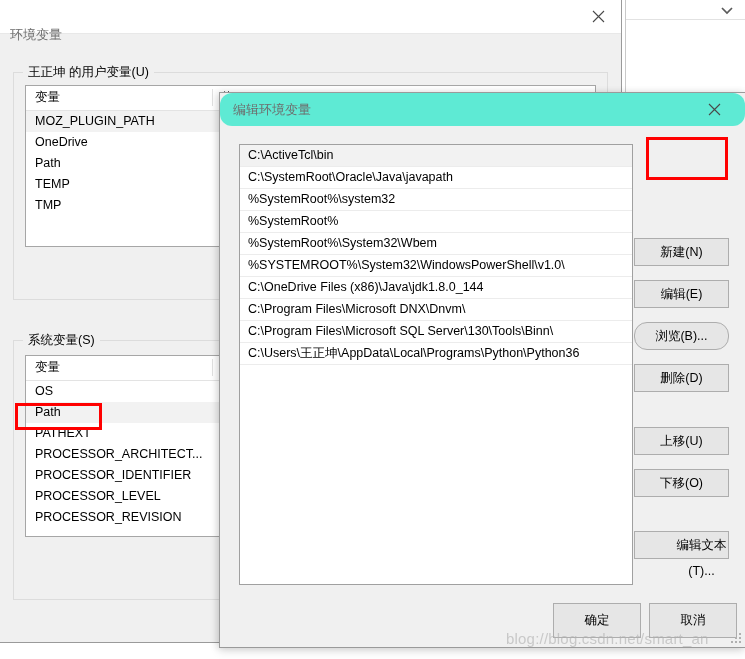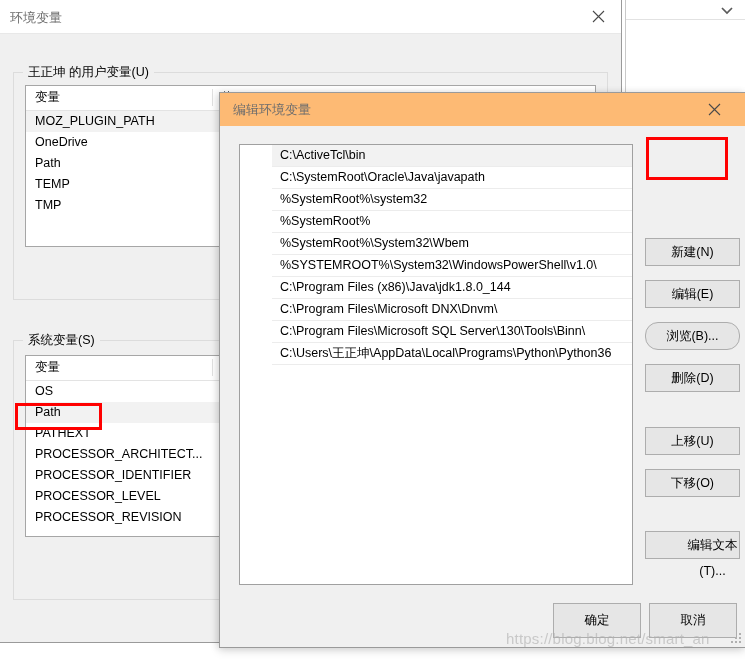--- a/index.html
+++ b/index.html
@@ -64,21 +64,21 @@
     left: 0; top: 0;
     width: 100%;
     height: 34px;
     background: #ffffff;
     border-bottom: 1px solid #e8e8e8;
     box-sizing: border-box;
   }
   .env-title {
     position: absolute;
     left: 10px;
-    top: 9px;
+    top: 26px;
     font-size: 13px;
     color: #6d6d6d;
   }
   .env-close {
     position: absolute;
     right: 0px;
     top: 0px;
     width: 46px;
     height: 32px;
     display: flex;
@@ -182,22 +182,23 @@
     border: 1px solid #9a9a9a;
     border-right: none;
     box-sizing: border-box;
     box-shadow: -2px 0 7px rgba(0,0,0,0.10), 0 3px 9px rgba(0,0,0,0.13);
   }
   .edit-titlebar {
     position: absolute;
     left: 0; top: 0;
     width: 100%;
     height: 33px;
-    background: #fdba74;
-    box-sizing: border-box;
+    background: #5eead4;
+    box-sizing: border-box;
+    border-radius: 12px;
   }
   .edit-title {
     position: absolute;
     left: 13px;
     top: 8px;
     font-size: 13px;
     color: #6d6d6d;
   }
   .edit-close {
     position: absolute;
@@ -224,39 +225,38 @@
     overflow: hidden;
   }
   .path-row {
     height: 21px;
     line-height: 21px;
     padding-left: 8px;
     font-size: 12.5px;
     border-bottom: 1px solid #ececec;
     white-space: nowrap;
     overflow: hidden;
-    margin-left: 32px;
   }
   .path-row.selected { background: #f2f2f2; }
 
   
   .btn {
     position: absolute;
     background: #e6e6e6;
     border: 1px solid #adadad;
     box-sizing: border-box;
     font-size: 12.5px;
     font-family: "Liberation Sans", "DejaVu Sans", sans-serif;
     color: #000;
     text-align: center;
     line-height: 26px;
     padding: 0;
     cursor: default;
   }
-  .side-btn { left: 425px; width: 95px; height: 28px; line-height: 26px; }
+  .side-btn { left: 414px; width: 95px; height: 28px; line-height: 26px; }
   .b-new    { top: 145px; }
   .b-edit   { top: 187px; }
   .b-browse { top: 229px; border-radius: 13px; }
   .b-del    { top: 271px; }
   .b-up     { top: 334px; }
   .b-down   { top: 376px; }
   .b-text   { top: 438px; padding-left: 40px; }
 
   
   .bot-btn { width: 88px; height: 35px; line-height: 25px; }
@@ -394,21 +394,21 @@
     </div>
   </div>
 
   <div class="path-list">
     <div class="path-row selected">C:\ActiveTcl\bin</div>
     <div class="path-row">C:\SystemRoot\Oracle\Java\javapath</div>
     <div class="path-row">%SystemRoot%\system32</div>
     <div class="path-row">%SystemRoot%</div>
     <div class="path-row">%SystemRoot%\System32\Wbem</div>
     <div class="path-row">%SYSTEMROOT%\System32\WindowsPowerShell\v1.0\</div>
-    <div class="path-row">C:\Program Files (x86)\Java\jdk1.8.0_144</div>
+    <div class="path-row">C:\OneDrive Files (x86)\Java\jdk1.8.0_144</div>
     <div class="path-row">C:\Program Files\Microsoft DNX\Dnvm\</div>
     <div class="path-row">C:\Program Files\Microsoft SQL Server\130\Tools\Binn\</div>
     <div class="path-row">C:\Users\王正坤\AppData\Local\Programs\Python\Python36</div>
   </div>
 
   <button class="btn side-btn b-new">新建(N)</button>
   <button class="btn side-btn b-edit">编辑(E)</button>
   <button class="btn side-btn b-browse">浏览(B)...</button>
   <button class="btn side-btn b-del">删除(D)</button>
   <button class="btn side-btn b-up">上移(U)</button>
@@ -424,13 +424,13 @@
     <i style="left:9px;top:5px"></i>
     <i style="left:1px;top:9px"></i>
     <i style="left:9px;top:1px"></i>
     <i style="left:5px;top:5px"></i>
   </div>
 </div>
 
 <div class="redbox redbox-path"></div>
 <div class="redbox redbox-new"></div>
 
-<div class="watermark">https://blog.blog.net/smart_an</div>
+<div class="watermark">blog://blog.csdn.net/smart_an</div>
 
 </body></html>

